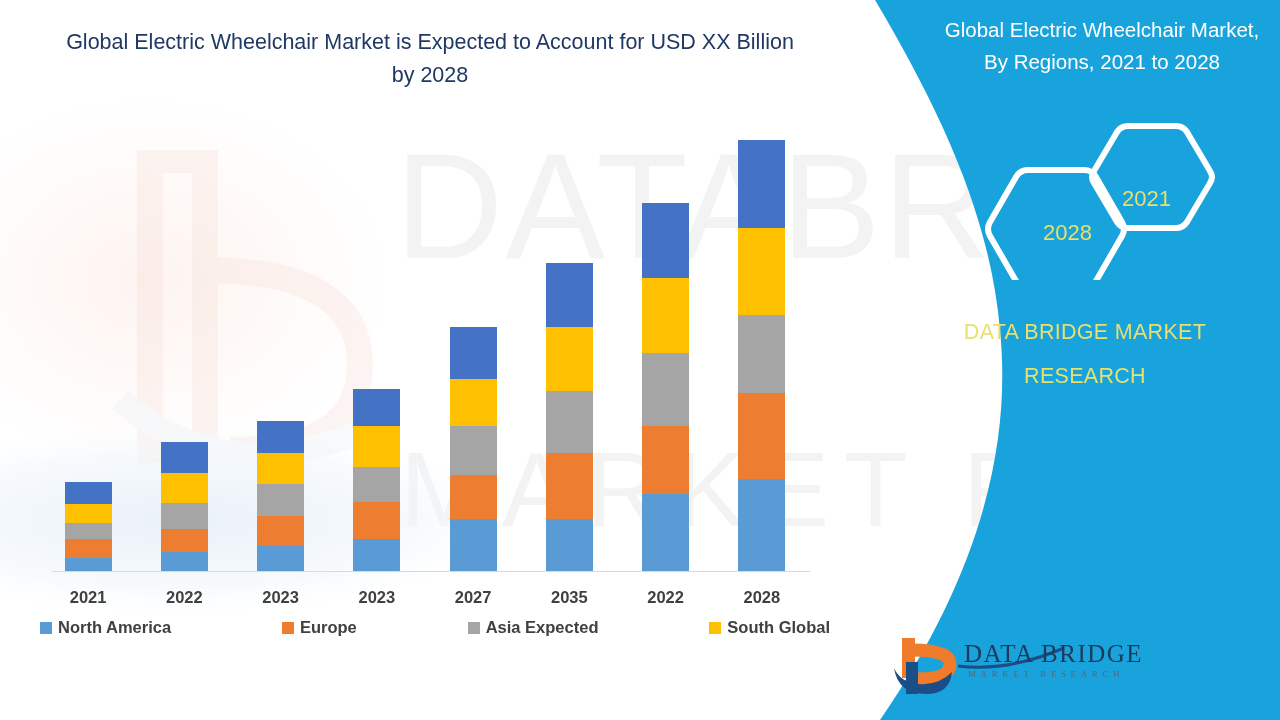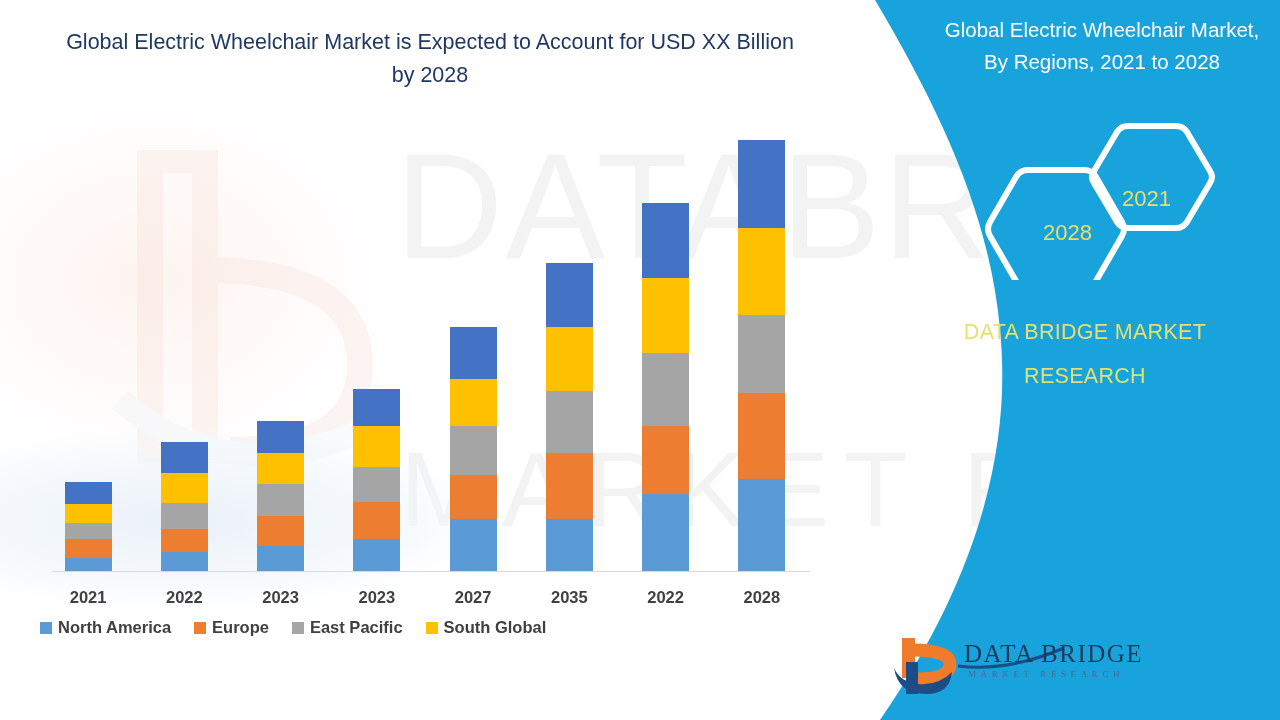--- a/index.html
+++ b/index.html
@@ -78,21 +78,21 @@
     display: flex; justify-content: space-around;
   }
   .xlabels span {
     width: 70px; text-align: center;
     font-size: 16.5px; font-weight: bold; color: #404040;
   }
 
   
   .legend {
     position: absolute; left: 40px; top: 618px; width: 790px;
-    display: flex; align-items: center; justify-content: flex-start; gap: 23px;
+    display: flex; align-items: center; justify-content: space-between; gap: 23px;
   }
   .legend-item { display: flex; align-items: center; gap: 6px; }
   .legend-swatch { width: 12px; height: 12px; display: block; }
   .legend-label { font-size: 16.5px; font-weight: bold; color: #404040; white-space: nowrap; }
 
   
   .panel { position: absolute; right: 0; top: 0; width: 440px; height: 720px; }
   .panel svg { position: absolute; inset: 0; display: block; }
   .panel-title {
     position: absolute; left: 92px; top: 14px; width: 340px;
@@ -222,21 +222,21 @@
       <div class="legend-item">
         <span class="legend-swatch" style="background: rgb(91, 155, 213);"></span>
         <span class="legend-label">North America</span>
       </div>
       <div class="legend-item">
         <span class="legend-swatch" style="background: rgb(237, 125, 49);"></span>
         <span class="legend-label">Europe</span>
       </div>
       <div class="legend-item">
         <span class="legend-swatch" style="background: rgb(165, 165, 165);"></span>
-        <span class="legend-label">East Pacific</span>
+        <span class="legend-label">Asia Expected</span>
       </div>
       <div class="legend-item">
         <span class="legend-swatch" style="background: rgb(255, 192, 0);"></span>
         <span class="legend-label">South Global</span>
       </div>
     </div>
 
   <div class="panel">
     <svg viewBox="0 0 440 720" preserveAspectRatio="none">
       <path d="M35,0 L440,0 L440,720 L40,720 C150,560 170,430 160,330 C150,215 100,110 35,0 Z" fill="#19A3DC"></path>

